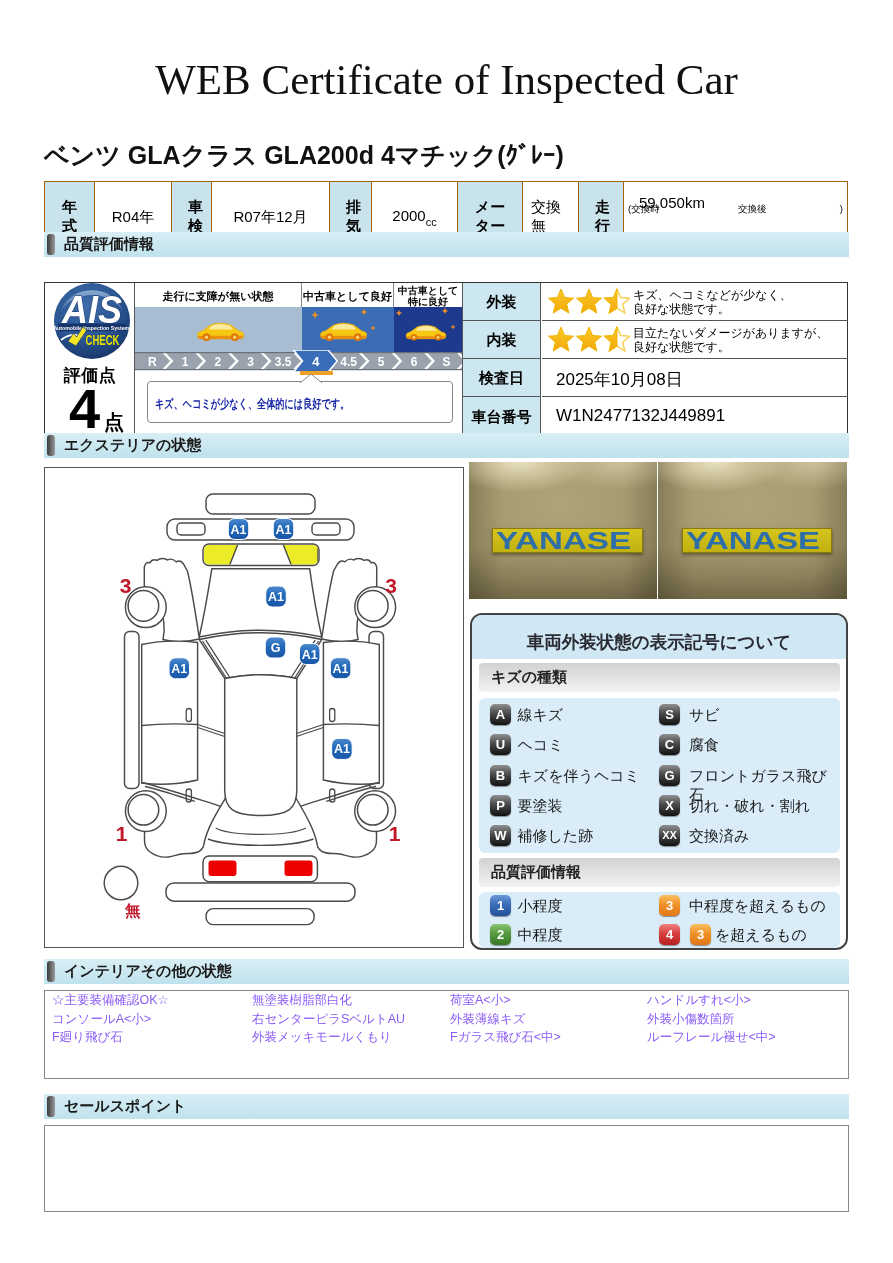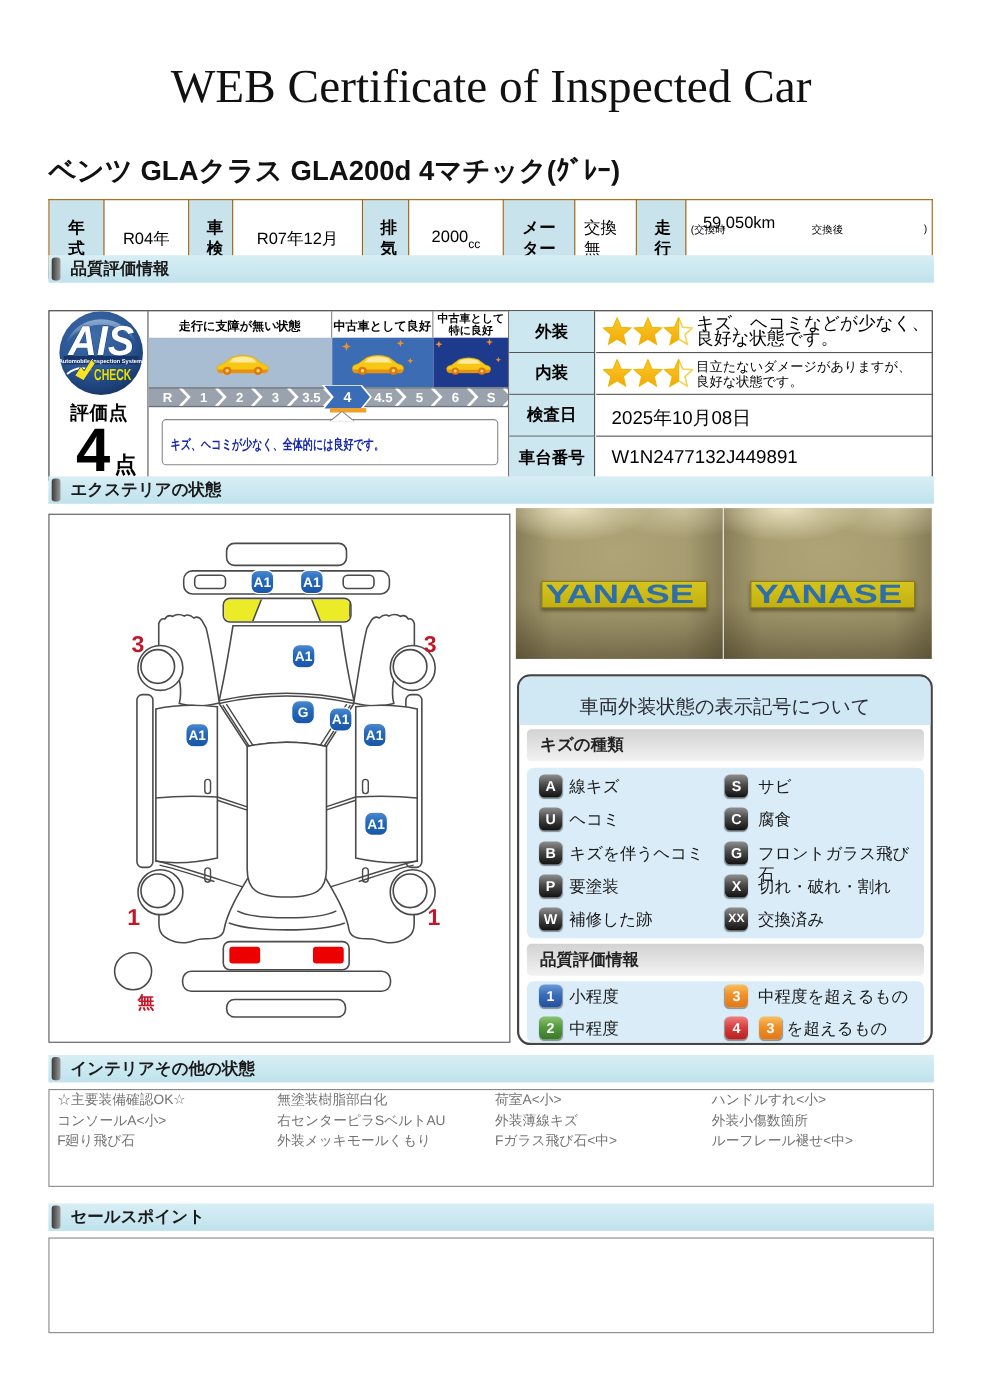--- a/index.html
+++ b/index.html
@@ -26,21 +26,21 @@
 
 .quality { position:absolute; left:44px; top:270px; width:804px; height:155px; border:1px solid #333; background:#fff;margin-top:12px; }
 
 
 .diagram { position:absolute; left:44px; top:467px; width:420px; height:481px; border:1px solid #555; background:#fff; }
 .photos { position:absolute; left:469px; top:462px; width:378px; height:137px; }
 .legend { position:absolute; left:470px; top:613px; width:378px; height:337px; border:2px solid #444; border-radius:12px; background:#fff; overflow:hidden; }
 
 .interior-box { position:absolute; left:44px; top:990px; width:805px; height:89px; border:1px solid #888; background:#fff; }
 .sales-box { position:absolute; left:44px; top:1125px; width:805px; height:87px; border:1px solid #888; background:#fff; }
-.icol { position:absolute; top:0px; font-size:12.5px; line-height:18.5px; color:#737373; }
+.icol { position:absolute; top:0px; font-size:12.5px; line-height:18.5px; color:#8b5cf6; }
 
 .gbar { position:absolute; left:7px; width:361px; height:29px; border-radius:4px;
   background:linear-gradient(#d2d2d2,#f2f2f2); font-size:15px; font-weight:bold; color:#222;
   padding:5px 0 0 12px; }
 .lrow { position:absolute; left:7px; width:361px; height:24px; }
 .lic { position:absolute; left:11px; top:0; width:21px; height:21px; border-radius:5px;
   background:linear-gradient(#909090,#4a4a4a 45%,#111); color:#fff; font-weight:bold; font-size:13px;
   text-align:center; line-height:21px; box-shadow:0 1px 1px rgba(0,0,0,0.4); }
 .lic.r2 { left:180px; }
 .lic.c1 { background:linear-gradient(#6a9ad8,#3a6cb8 45%,#24509a); }
@@ -191,21 +191,21 @@
     <div class="abs" style="left:0;top:114px;width:78px;height:39px;background:#cde7f0;border-right:1px solid #555;text-align:center;line-height:39px;font-size:15px;font-weight:bold;">車台番号</div>
     <div class="abs" style="left:79px;top:37px;width:306px;height:1px;background:#555;"></div>
     <div class="abs" style="left:79px;top:75px;width:306px;height:1px;background:#555;"></div>
     <div class="abs" style="left:79px;top:113px;width:306px;height:1px;background:#555;"></div>
     <svg class="abs" style="left:85px;top:5px" width="82" height="28" viewBox="0 0 82 28">
         <use href="#stars25"></use>
       </svg>
     <svg class="abs" style="left:85px;top:43px" width="82" height="28" viewBox="0 0 82 28">
         <use href="#stars25"></use>
       </svg>
-    <div class="abs" style="left:170px;top:5px;font-size:16px;line-height:14px;">キズ、ヘコミなどが少なく、<br>良好な状態です。</div>
+    <div class="abs" style="left:170px;top:5px;font-size:12px;line-height:14px;">キズ、ヘコミなどが少なく、<br>良好な状態です。</div>
     <div class="abs" style="left:170px;top:43px;font-size:12px;line-height:14px;">目立たないダメージがありますが、<br>良好な状態です。</div>
     <div class="abs" style="left:93px;top:85px;font-size:17px;">2025年10月08日</div>
     <div class="abs" style="left:93px;top:123px;font-size:17px;">W1N2477132J449891</div>
   </div>
 </div>
 
 <svg width="0" height="0" style="position:absolute">
   <defs>
     <linearGradient id="stargrad" x1="0" y1="0" x2="0" y2="1">
       <stop offset="0%" stop-color="#fbca28"></stop>
@@ -347,21 +347,21 @@
     radial-gradient(ellipse 95px 38px at 82% 0%, rgba(228,220,186,0.6), rgba(228,220,186,0) 72%),
     linear-gradient(90deg, rgba(30,25,10,0.22), rgba(30,25,10,0) 18%, rgba(30,25,10,0) 82%, rgba(30,25,10,0.22)),
     linear-gradient(rgba(28,22,8,0) 62%, rgba(28,22,8,0.32) 100%),
     radial-gradient(ellipse 250px 185px at 48% 30%, #afa478 0%, #a2976c 45%, #877c58 78%, #6a6044 100%);">
     <div class="abs" style="left:24px;top:66px;width:150px;height:25px;background:linear-gradient(#d6c41e,#c2b010);border:1px solid #8a7c0c;box-shadow:0 2px 3px rgba(40,34,12,0.5);overflow:hidden;">
       <span style="display:inline-block;transform:scaleX(1.37);transform-origin:3px 50%;font-weight:bold;font-size:24px;line-height:24px;color:#2f6fa8;padding-left:3px;">YANASE</span>
     </div>
   </div>
 </div>
 <div class="legend" id="legend">
-  <div class="abs" style="left:0;top:0;width:100%;height:44px;background:#cfe8f3;text-align:center;font-size:17.5px;font-weight:normal;color:#2a2a33;line-height:54px;">車両外装状態の表示記号について</div>
+  <div class="abs" style="left:0;top:0;width:100%;height:44px;background:#cfe8f3;text-align:center;font-size:17.5px;font-weight:bold;color:#2a2a33;line-height:54px;">車両外装状態の表示記号について</div>
   <div class="gbar" style="top:48px;">キズの種類</div>
   <div class="abs" style="left:7px;top:83px;width:361px;height:155px;background:#d9ecf7;border-radius:6px;"></div>
   <div class="lrow" style="top:89px">
       <span class="lic">A</span>
       <span class="lt">線キズ</span>
       <span class="lic r2">S</span>
       <span class="lt">サビ</span>
     </div>
   <div class="lrow" style="top:119px">
       <span class="lic">U</span>

